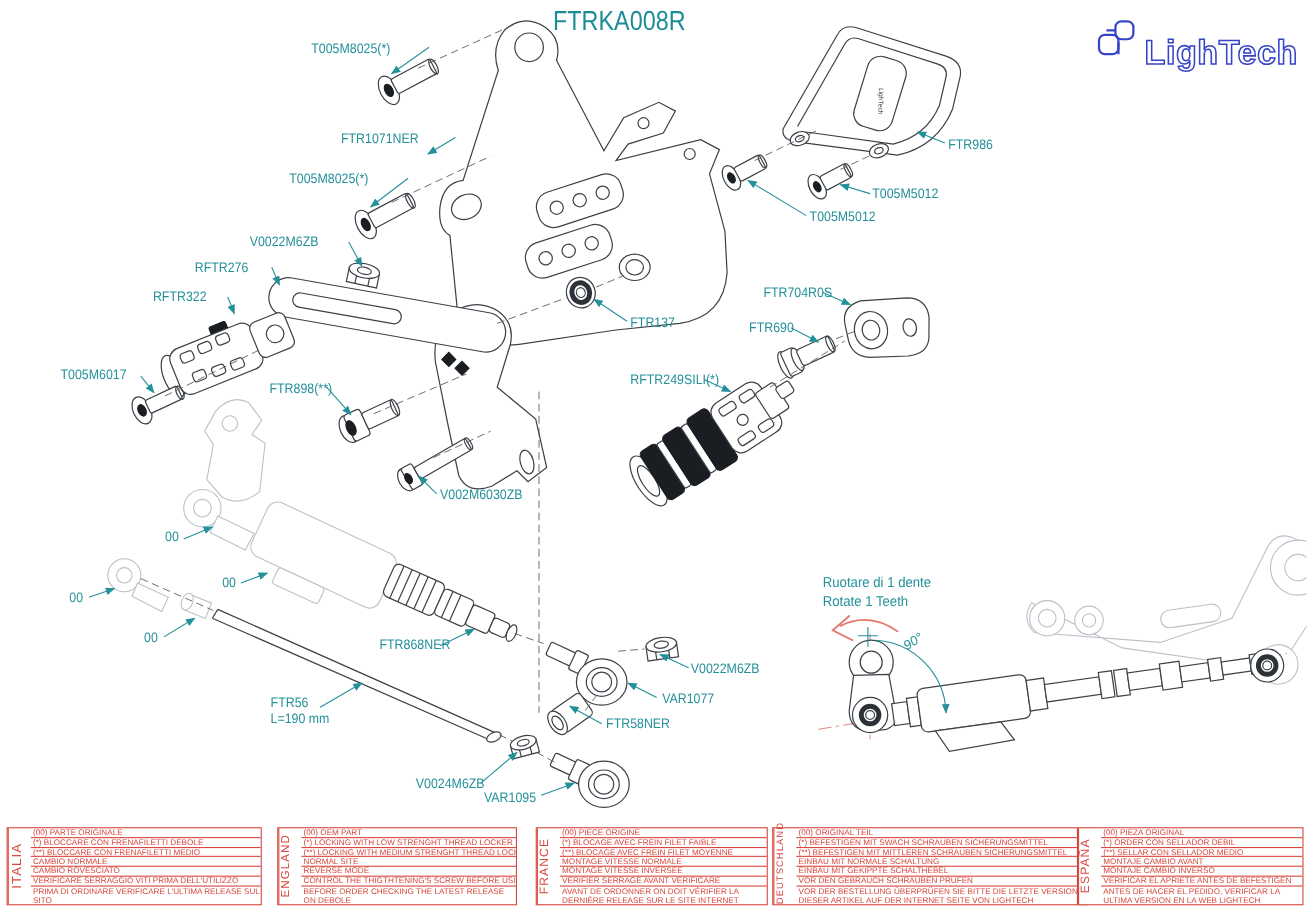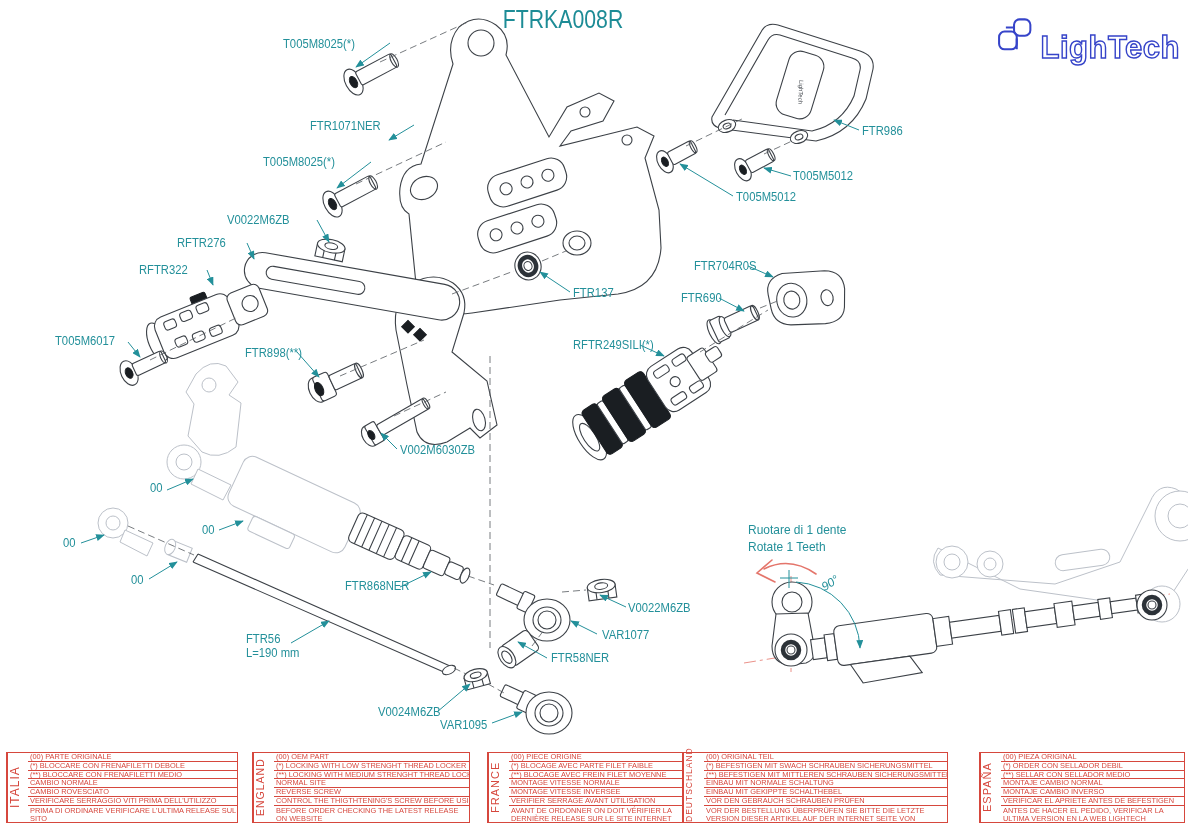--- a/index.html
+++ b/index.html
@@ -437,55 +437,55 @@
       <div class="trow">PRIMA DI ORDINARE VERIFICARE L'ULTIMA RELEASE SUL SITO</div>
     </div>
   </div>
   <div class="ltable" style="left:252px;width:218px">
     <div class="lang" style="font-size:10.5px">ENGLAND</div>
     <div class="rows">
       <div class="trow">(00) OEM PART</div>
       <div class="trow">(*)  LOCKING WITH LOW STRENGHT THREAD LOCKER</div>
       <div class="trow">(**)  LOCKING WITH MEDIUM STRENGHT THREAD LOCKER</div>
       <div class="trow">NORMAL SITE</div>
-      <div class="trow">REVERSE SCREW</div>
+      <div class="trow">REVERSE MODE</div>
       <div class="trow">CONTROL THE THIGTHTENING'S SCREW BEFORE USING</div>
-      <div class="trow">BEFORE ORDER CHECKING THE LATEST RELEASE ON WEBSITE</div>
+      <div class="trow">BEFORE ORDER CHECKING THE LATEST RELEASE ON DEBOLE</div>
     </div>
   </div>
   <div class="ltable" style="left:487px;width:211px">
     <div class="lang" style="font-size:11px">FRANCE</div>
     <div class="rows">
       <div class="trow">(00) PIECE ORIGINE</div>
-      <div class="trow">(*)  BLOCAGE AVEC PARTE FILET FAIBLE</div>
+      <div class="trow">(*)  BLOCAGE AVEC FREIN FILET FAIBLE</div>
       <div class="trow">(**)  BLOCAGE AVEC FREIN FILET MOYENNE</div>
       <div class="trow">MONTAGE VITESSE NORMALE</div>
       <div class="trow">MONTAGE VITESSE INVERSEE</div>
-      <div class="trow">VERIFIER SERRAGE AVANT UTILISATION</div>
+      <div class="trow">VERIFIER SERRAGE AVANT VERIFICARE</div>
       <div class="trow">AVANT DE ORDONNER ON DOIT VÉRIFIER LA DERNIÈRE RELEASE SUR LE SITE INTERNET</div>
     </div>
   </div>
-  <div class="ltable" style="left:682px;width:266px">
+  <div class="ltable" style="left:702px;width:287px">
     <div class="lang" style="font-size:8.5px">DEUTSCHLAND</div>
     <div class="rows">
       <div class="trow">(00) ORIGINAL TEIL</div>
       <div class="trow">(*)  BEFESTIGEN MIT SWACH SCHRAUBEN SICHERUNGSMITTEL</div>
       <div class="trow">(**)  BEFESTIGEN MIT MITTLEREN SCHRAUBEN SICHERUNGSMITTEL</div>
       <div class="trow">EINBAU MIT NORMALE SCHALTUNG</div>
       <div class="trow">EINBAU MIT GEKIPPTE SCHALTHEBEL</div>
       <div class="trow">VOR DEN GEBRAUCH SCHRAUBEN PRÜFEN</div>
       <div class="trow">VOR DER BESTELLUNG ÜBERPRÜFEN SIE BITTE DIE LETZTE VERSION DIESER ARTIKEL AUF DER INTERNET SEITE VON LIGHTECH</div>
     </div>
   </div>
   <div class="ltable" style="left:979px;width:206px">
     <div class="lang" style="font-size:11px">ESPAÑA</div>
     <div class="rows">
       <div class="trow">(00) PIEZA ORIGINAL</div>
       <div class="trow">(*)  ORDER CON SELLADOR DEBIL</div>
       <div class="trow">(**)  SELLAR CON SELLADOR MEDIO</div>
-      <div class="trow">MONTAJE  CAMBIO NORMAL</div>
+      <div class="trow">MONTAJE  CAMBIO AVANT</div>
       <div class="trow">MONTAJE CAMBIO INVERSO</div>
       <div class="trow">VERIFICAR EL APRIETE ANTES DE BEFESTIGEN</div>
       <div class="trow">ANTES DE HACER EL PEDIDO, VERIFICAR LA ULTIMA VERSION EN LA WEB LIGHTECH</div>
     </div>
   </div>
 
 </div>
 
 </body></html>

